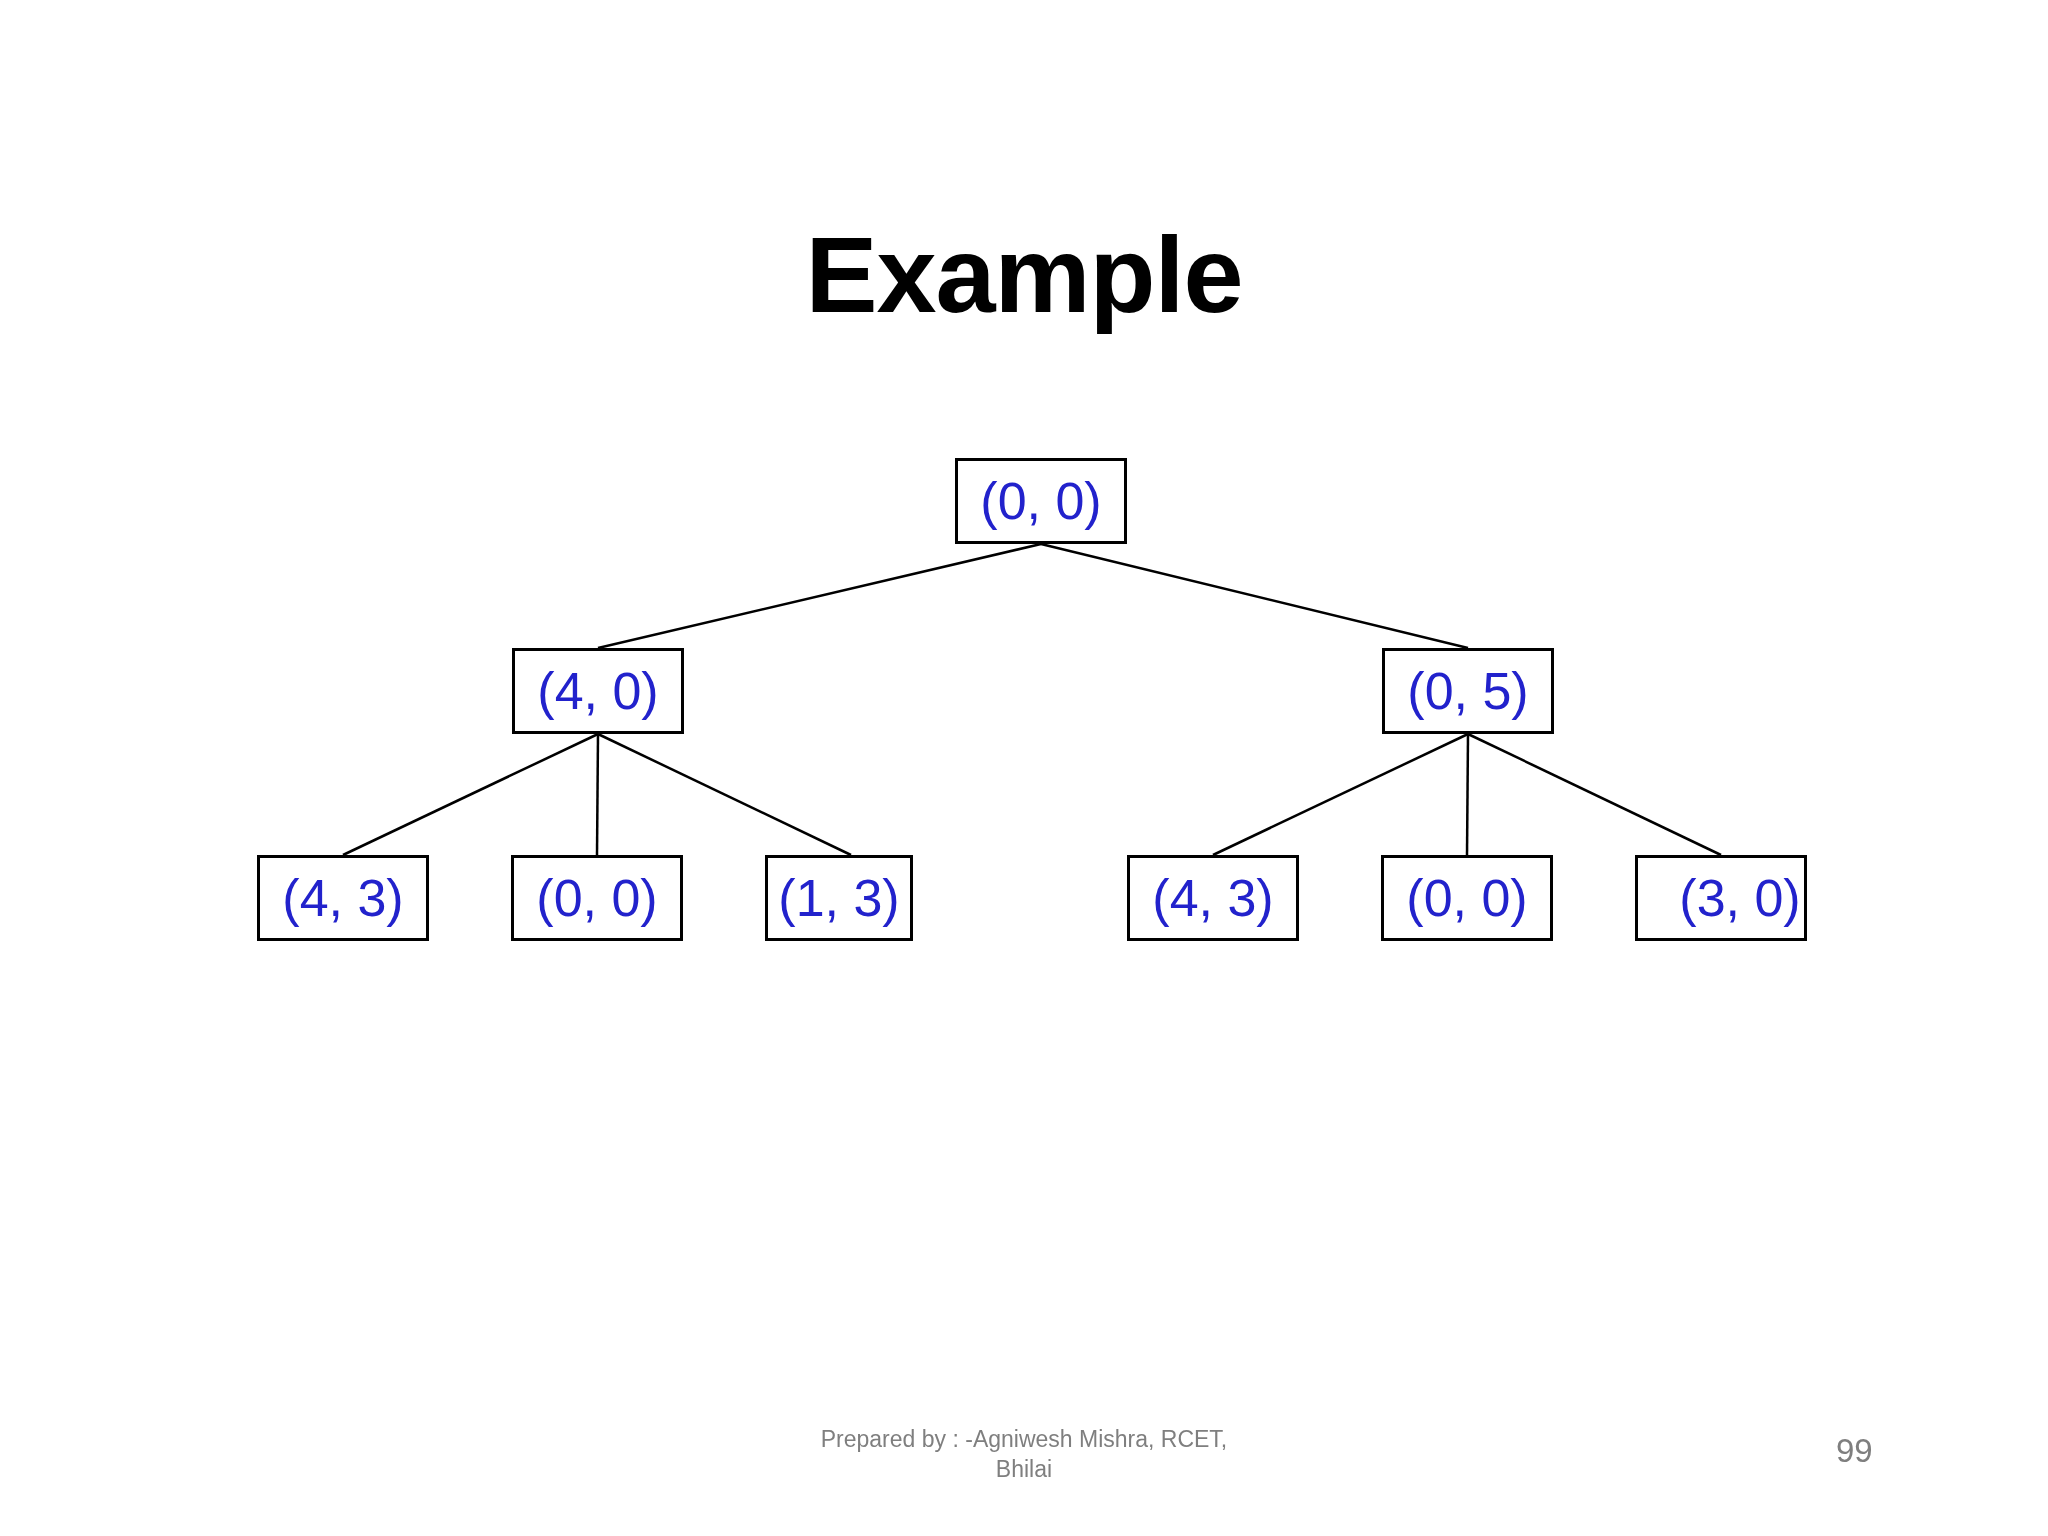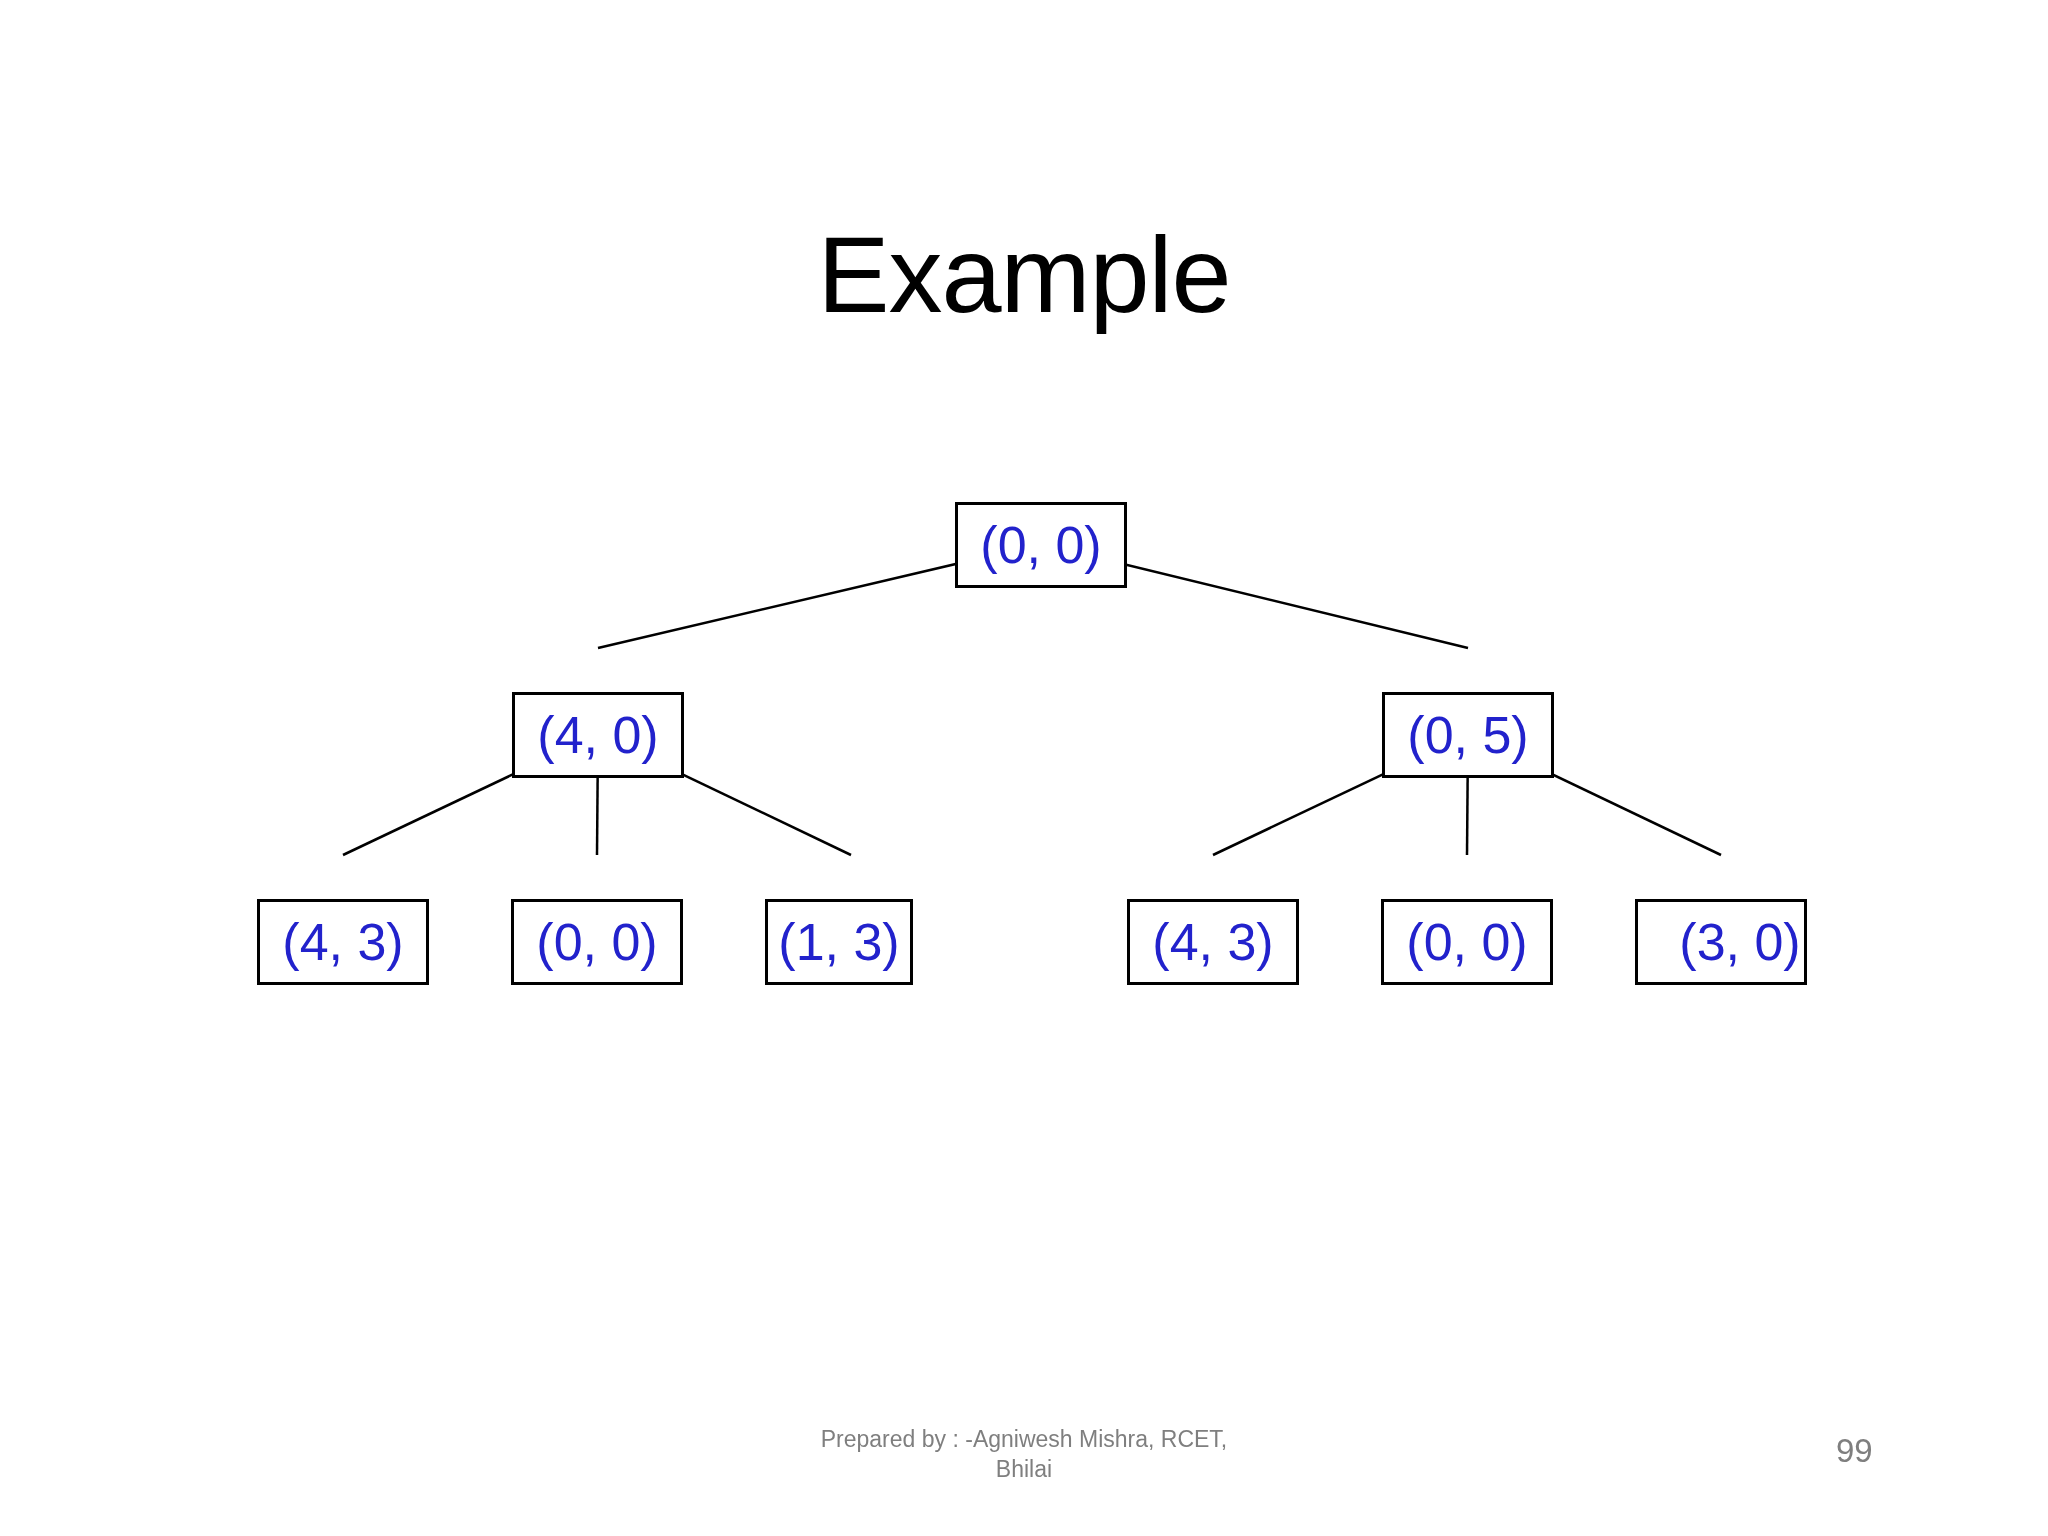--- a/index.html
+++ b/index.html
@@ -16,21 +16,21 @@
     font-family: "Liberation Sans", sans-serif;
   }
   .slide-title {
     position: absolute;
     left: 0;
     top: 212px;
     width: 100%;
     margin: 0;
     text-align: center;
     font-size: 108px;
-    font-weight: normal;
+    font-weight: bold;
     color: #000000;
     letter-spacing: -1px;
   }
   .tree {
     position: absolute;
     left: 0;
     top: 0;
     width: 2048px;
     height: 1536px;
   }
@@ -45,21 +45,20 @@
   .node {
     position: absolute;
     box-sizing: border-box;
     border: 3px solid #000000;
     background: #ffffff;
     display: flex;
     align-items: center;
     justify-content: center;
     font-size: 52px;
     color: #2222CC;
-    margin-top: 44px;
   }
   .footer {
     position: absolute;
     left: 0;
     top: 1424px;
     width: 100%;
     text-align: center;
     font-size: 23px;
     line-height: 1.32;
     color: #7F7F7F;

